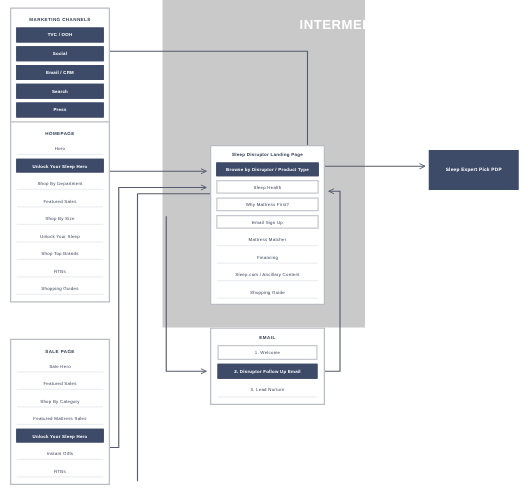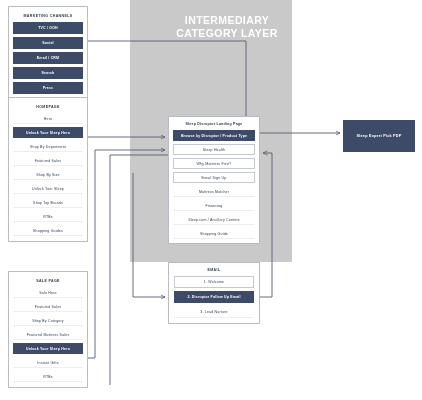--- a/index.html
+++ b/index.html
@@ -23,21 +23,21 @@
     top: 0;
     width: 162px;
     height: 262px;
     background: #c9c9c9;
   }
   .intermediary-title {
     position: absolute;
     left: 130px;
     top: 14px;
     width: 194px;
-    text-align: center;
+    text-align: right;
     color: #ffffff;
     font-size: 10.5px;
     font-weight: bold;
     letter-spacing: 0.4px;
     line-height: 13px;
   }
 
   
   .panel {
     position: absolute;
@@ -158,21 +158,20 @@
     width: 422px; height: 400px;
     pointer-events: none;
   }
 </style>
 </head>
 <body>
 
 <div class="intermediary-band"></div>
 <div class="intermediary-title">
   <div>INTERMEDIARY</div>
-  <div>CATEGORY LAYER</div>
 </div>
 
 <svg id="connectors" viewBox="0 0 422 400">
   <defs>
     <marker id="arrow" markerWidth="6" markerHeight="6" refX="5" refY="3" orient="auto">
       <path d="M0,0.6 L5,3 L0,5.4" fill="none" stroke="#545b6e" stroke-width="0.8"></path>
     </marker>
   </defs>
 
   <path d="M88,41 L246,41 L246,127" fill="none" stroke="#545b6e" stroke-width="0.9"></path>

